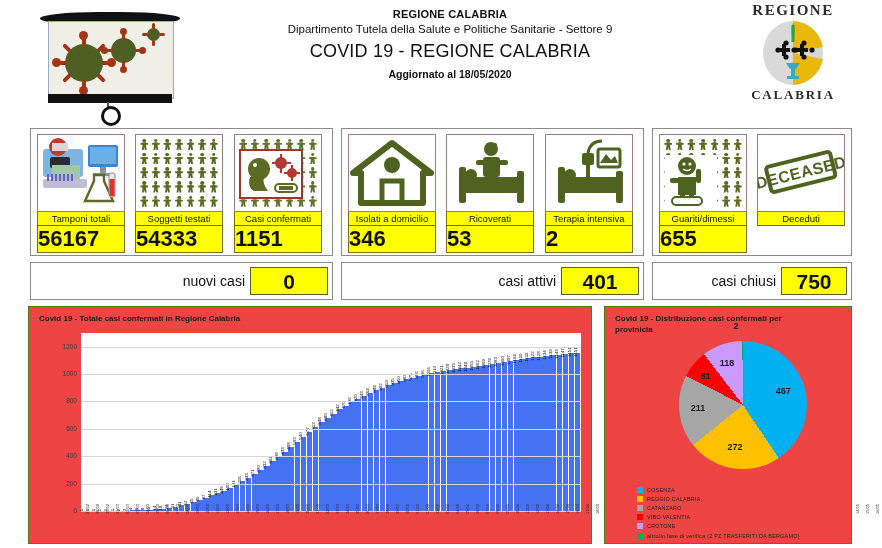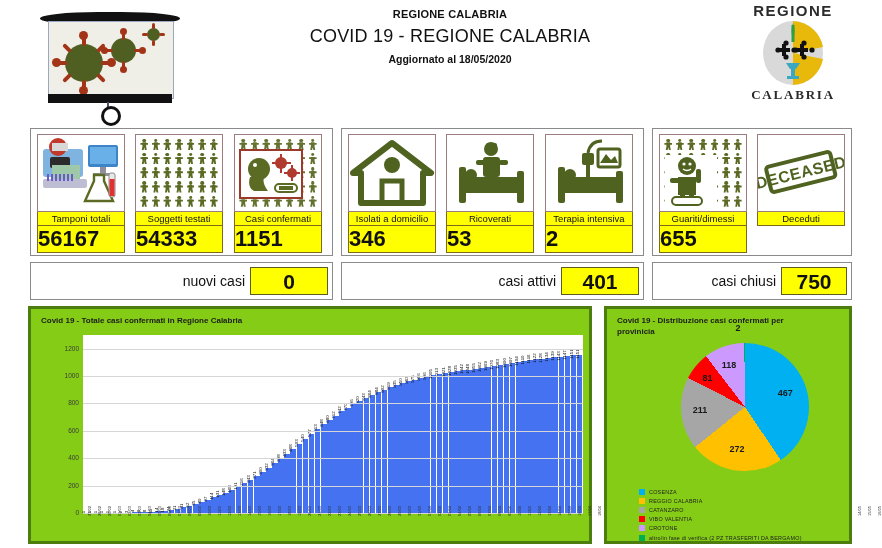--- a/index.html
+++ b/index.html
@@ -28,21 +28,21 @@
   .virus .spike{position:absolute;background:#a33417;border-radius:2px;}
   .virus .knob{position:absolute;background:#a33417;border-radius:50%;}
 
   .hdr-text{position:absolute;left:190px;top:8px;width:520px;text-align:center;}
   .hdr-l1{font-size:11px;font-weight:bold;letter-spacing:.2px;}
   .hdr-l2{font-size:11.5px;margin-top:3px;}
   .hdr-l3{font-size:18px;margin-top:6px;letter-spacing:.2px;}
   .hdr-l4{font-size:10.5px;font-weight:bold;margin-top:6px;}
 
   .logo{position:absolute;left:718px;top:2px;width:150px;height:115px;text-align:center;}
-  .logo-top{font-family:Liberation Sans, sans-serif;font-size:15px;
+  .logo-top{font-family:Liberation Serif, serif;font-size:15px;
             font-weight:bold;letter-spacing:1.5px;color:#2b2b2b;}
   .logo-bot{font-family:"Liberation Serif","DejaVu Serif",serif;font-size:13px;
             font-weight:bold;letter-spacing:1.8px;color:#2b2b2b;margin-top:2px;}
   .crest{position:relative;width:62px;height:64px;margin:2px auto 0;}
 
   
   .cards-row{position:absolute;left:30px;top:128px;width:822px;height:128px;}
   .grp{position:absolute;top:0;height:128px;border:1px solid #8a8a8a;background:#fff;
        box-sizing:border-box;}
   .grp.g1{left:0;width:303px;}
@@ -86,21 +86,21 @@
        padding-right:4px;}
   .tot.t1{left:0;width:303px;}
   .tot.t2{left:311px;width:303px;}
   .tot.t3{left:622px;width:200px;}
   .tot .tl{font-size:14px;margin-right:5px;}
   .tot .tv{background:#ffff00;border:1px solid #5d5d20;min-width:78px;text-align:center;
            font-size:21px;font-weight:bold;line-height:27px;height:28px;box-sizing:border-box;}
   .tot.t3 .tv{min-width:66px;}
 
   
-  .panel{position:absolute;background:#84cc16;border:3px solid #4d7c0f;box-sizing:border-box;text-decoration:underline;}
+  .panel{position:absolute;background:#ef4444;border:1px solid #4d7c0f;box-sizing:border-box;text-decoration:underline;}
   .bar-panel{left:28px;top:306px;width:564px;height:238px;}
   .pie-panel{left:604px;top:306px;width:248px;height:238px;}
   .panel-title{position:absolute;left:10px;top:6px;font-size:8px;font-weight:bold;
                color:#1d1d1d;line-height:11px;}
   .pie-panel .panel-title{width:200px;}
 
   
   .plot{position:absolute;left:52px;top:26px;width:500px;height:178px;background:#fff;}
   .gridline{position:absolute;left:0;width:100%;height:1px;background:#d6d6d6;}
   .ytick{position:absolute;right:calc(100% + 4px);font-size:6.5px;color:#3b3b3b;
@@ -167,20 +167,21 @@
           <div class="spike" style="left:5px;top:12px;width:3px;height:6px;"></div>
         </div>
       </div>
       <div class="proj-foot"></div>
       <div class="proj-stem"></div>
       <div class="proj-knob"></div>
     </div>
 
     <div class="hdr-text">
       <div class="hdr-l1">REGIONE CALABRIA</div>
+      <div class="hdr-l2">Dipartimento Tutela della Salute e Politiche Sanitarie - Settore 9</div>
       <div class="hdr-l3">COVID 19 - REGIONE CALABRIA</div>
       <div class="hdr-l4">Aggiornato al  18/05/2020</div>
     </div>
 
     <div class="logo">
       <div class="logo-top">REGIONE</div>
       <div class="crest">
         <svg class="icon-svg" viewBox="0 0 62 64">
           <ellipse cx="31" cy="32" rx="30" ry="32" fill="#d9d9d9"></ellipse>
           <path d="M31 32 L31 0 A32 32 0 0 1 61 26 Z" fill="#e8b90b"></path>

